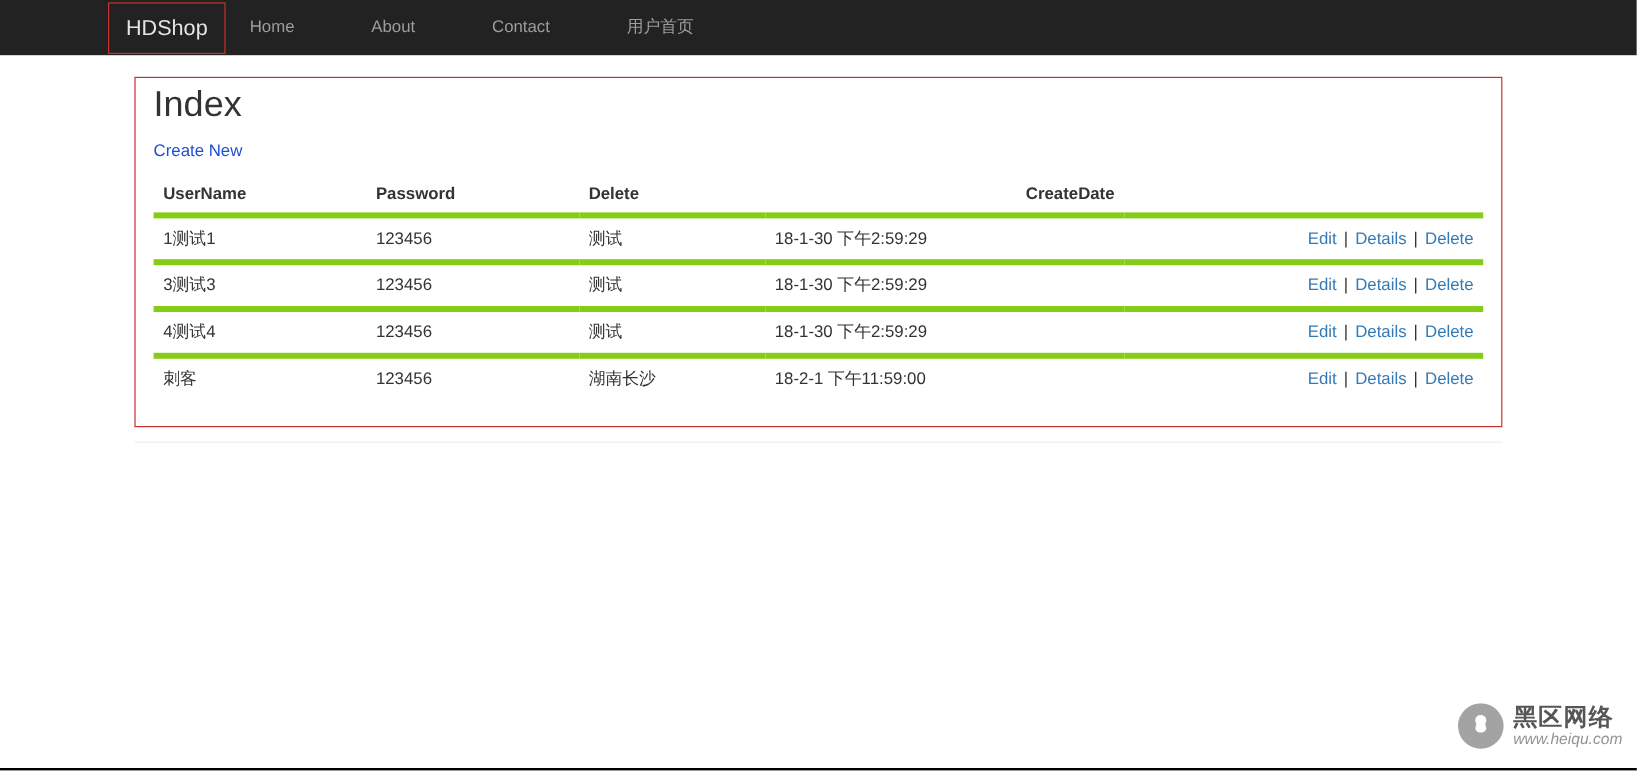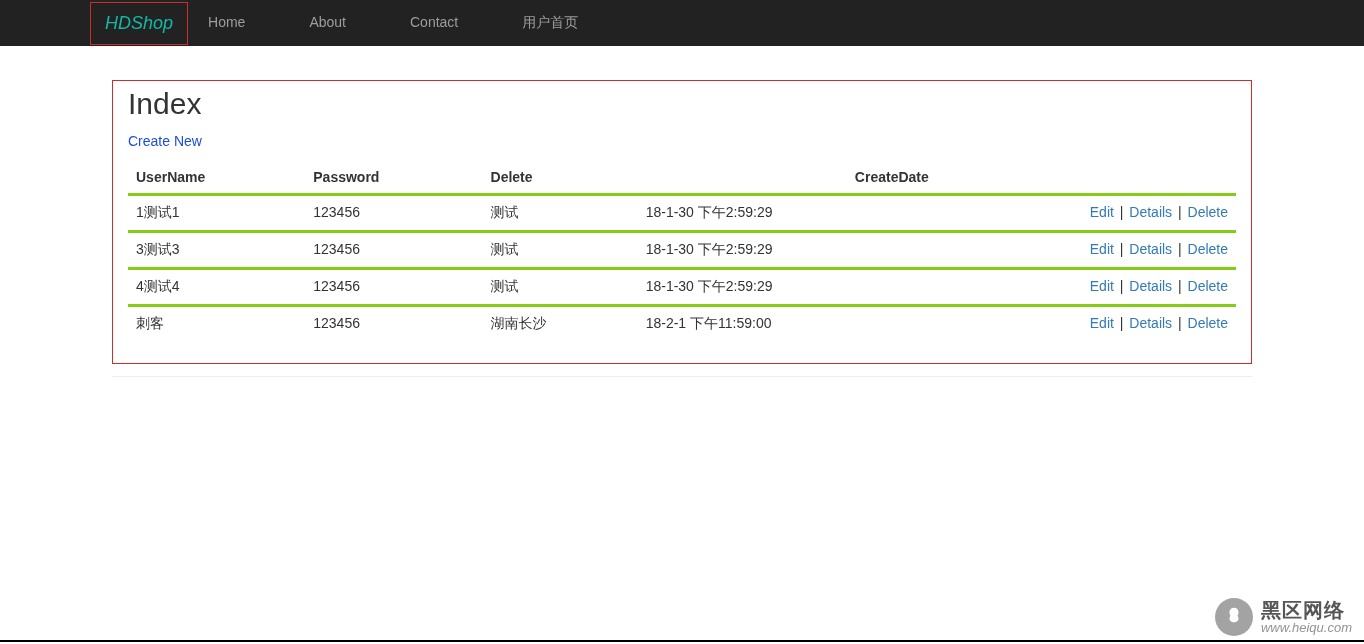--- a/index.html
+++ b/index.html
@@ -11,44 +11,43 @@
       width: 1364px;
     }
     .navbar {
       background: #222;
       height: 46px;
       padding: 0 90px;
       display: flex;
       align-items: center;
     }
     .navbar-brand {
-      color: #14b8a6;
+      color: #e5e5e5;
       font-size: 18px;
       padding: 10px 14px;
       border: 1px solid #c9302c;
       text-decoration: none;
       margin-right: 6px;
-      font-style: italic;
     }
     .navbar-nav {
       display: flex;
       list-style: none;
       gap: 36px;
     }
     .navbar-nav li a {
       color: #9d9d9d;
       padding: 14px 14px;
       text-decoration: none;
       display: block;
       font-size: 14px;
     }
     .container {
       width: 1170px;
       margin: 0 auto;
-      padding: 16px 15px;
+      padding: 0 15px;
     }
     .content-box {
       border: 1px solid #c9302c;
       margin-top: 18px;
       padding: 0 15px 12px 15px;
     }
     h2 {
       font-size: 30px;
       font-weight: 500;
       margin-top: 6px;
@@ -68,21 +67,21 @@
     }
     thead th {
       text-align: left;
       font-weight: 700;
       padding: 8px;
       border-bottom: 2px solid #ddd;
       color: #333;
     }
     tbody td {
       padding: 8px;
-      border-top: 3px solid #84cc16;
+      border-top: 5px solid #84cc16;
       vertical-align: top;
     }
     .action-link {
       color: #337ab7;
       text-decoration: none;
     }
     .action-cell {
       text-align: right;
     }
     .sep {
@@ -92,21 +91,21 @@
     hr {
       border: 0;
       border-top: 1px solid #eee;
       margin: 18px 0 12px 0;
     }
     footer { padding-bottom: 20px; }
     .page-hr { margin-top: 12px; }
     .watermark {
       position: fixed;
       right: 12px;
-      bottom: 8px;
+      bottom: 20px;
       display: flex;
       align-items: center;
       gap: 8px;
       opacity: 0.9;
     }
     .wm-circle {
       width: 38px; height: 38px; border-radius: 50%;
       background: #999; display:flex; align-items:center; justify-content:center;
     }
     .wm-text { color:#555; font-family: "Microsoft YaHei", sans-serif; line-height:1.1; }

